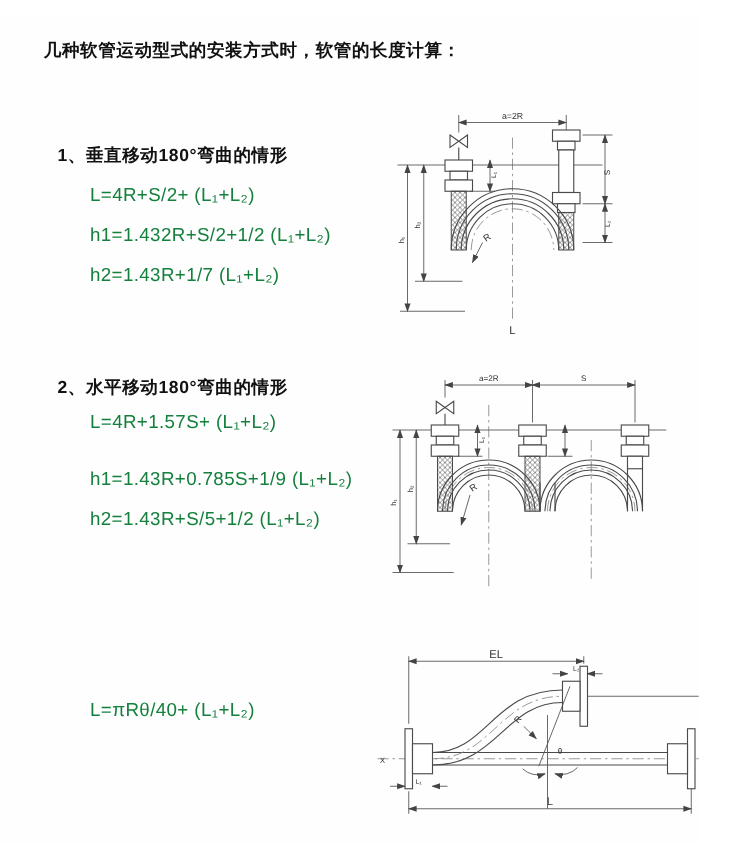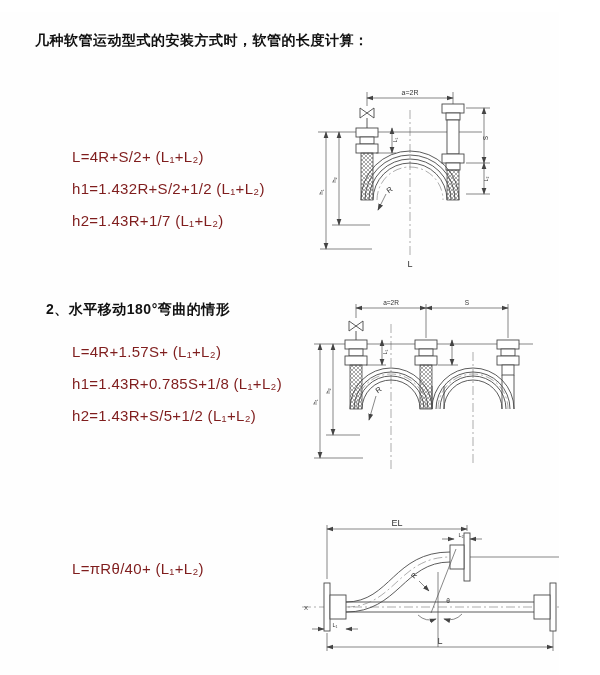--- a/index.html
+++ b/index.html
@@ -9,21 +9,21 @@
   }
   .title {
     position:absolute; left:35px; top:20px; font-size:14px; font-weight:bold;
     letter-spacing:0.5px; color:#111;
   }
   .sec-heading {
     position:absolute; left:46px; font-size:14px; font-weight:bold;
     letter-spacing:0.5px; color:#111;
   }
   .formula {
-    position:absolute; left:72px; font-size:15px; color:#7f1d1d;
+    position:absolute; left:72px; font-size:15px; color:#15803d;
     letter-spacing:0.3px;
   }
   svg.diagram { position:absolute; }
   svg text { font-family:"Liberation Sans", sans-serif; fill:#333; }
   .dl  { stroke:#4a4a4a; stroke-width:0.9; fill:none; }   
   .dim { stroke:#555;    stroke-width:0.7; fill:none; }   
   .cl  { stroke:#777; stroke-width:0.6; stroke-dasharray:9 3 2 3; fill:none; } 
   .fit   { fill:#ffffff; stroke:#4a4a4a; stroke-width:0.9; }
   .hatch { fill:url(#xh); stroke:#4a4a4a; stroke-width:0.8; }
 </style>
@@ -38,27 +38,28 @@
     <marker id="ar" markerUnits="userSpaceOnUse" markerWidth="7" markerHeight="7" viewBox="0 0 10 10" refX="9" refY="5" orient="auto-start-reverse">
       <path d="M0,1.5 L10,5 L0,8.5 z" fill="#444"></path>
     </marker>
   </defs>
 </svg>
 
 <div class="page">
 
   <div class="title">几种软管运动型式的安装方式时，软管的长度计算：</div>
 
+  <div class="sec-heading" style="top:104px">1、垂直移动180°弯曲的情形</div>
   <div class="formula" style="top:136px">L=4R+S/2+ (L₁+L₂)</div>
   <div class="formula" style="top:168px">h1=1.432R+S/2+1/2 (L₁+L₂)</div>
   <div class="formula" style="top:200px">h2=1.43R+1/7 (L₁+L₂)</div>
 
   <div class="sec-heading" style="top:289px">2、水平移动180°弯曲的情形</div>
-  <div class="formula" style="top:331px">L=4R+1.57S+ (L₁+L₂)</div>
-  <div class="formula" style="top:363px">h1=1.43R+0.785S+1/8 (L₁+L₂)</div>
+  <div class="formula" style="top:317px">L=4R+1.57S+ (L₁+L₂)</div>
+  <div class="formula" style="top:363px">h1=1.43R+0.785S+1/9 (L₁+L₂)</div>
   <div class="formula" style="top:395px">h2=1.43R+S/5+1/2 (L₁+L₂)</div>
 
   <div class="formula" style="top:548px">L=πRθ/40+ (L₁+L₂)</div>
 
   <svg class="diagram" style="left:312px;top:70px" width="286" height="188" viewBox="0 0 286 188">
     <line class="cl" x1="98" y1="28" x2="98" y2="176"></line>
     <line class="dim" x1="6" y1="50" x2="170" y2="50"></line>
 
     <g>
       <line class="dim" x1="55" y1="10" x2="55" y2="24"></line>

